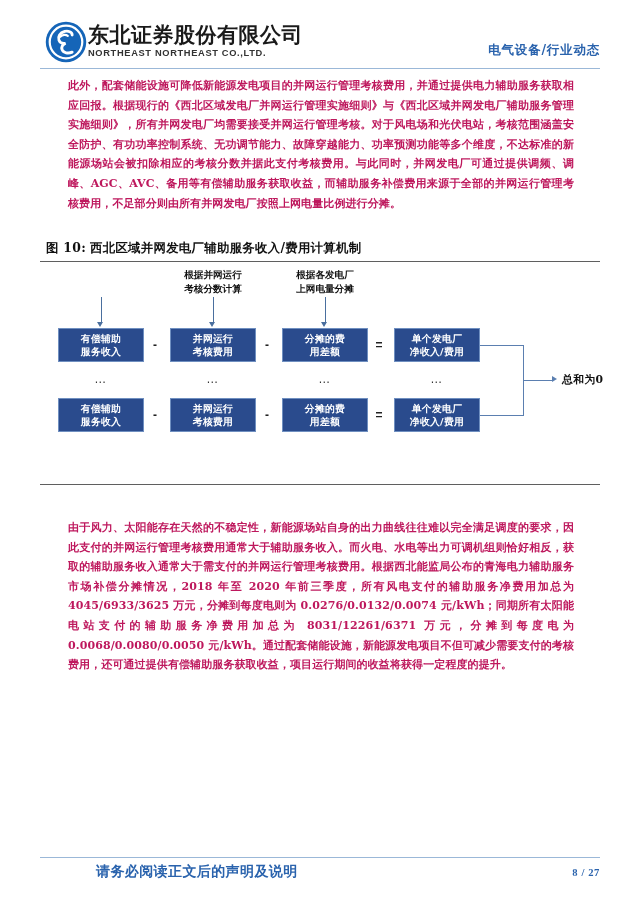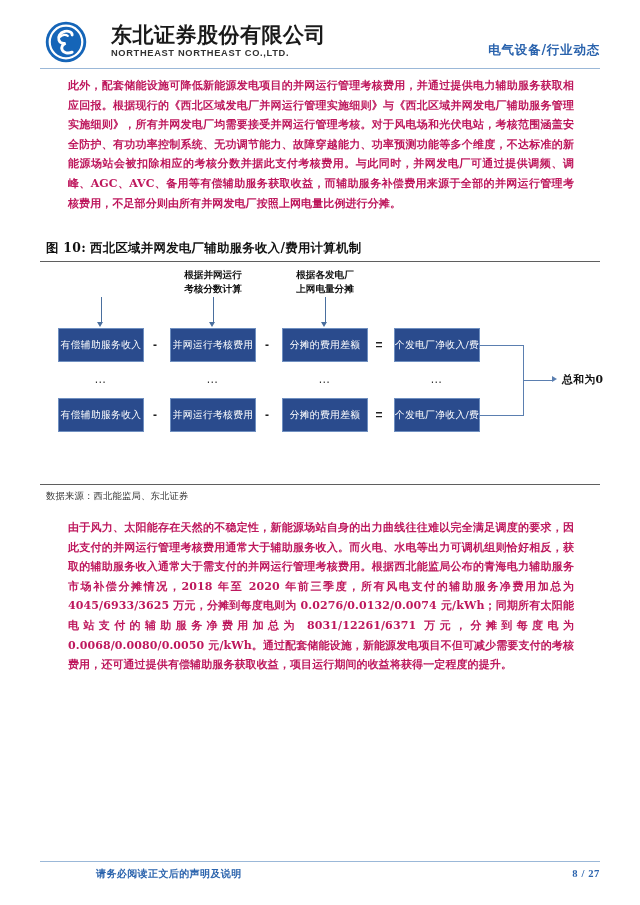--- a/index.html
+++ b/index.html
@@ -30,21 +30,21 @@
     top: 20px;
     display: flex;
     align-items: center;
   }
   .logo-mark {
     width: 44px;
     height: 44px;
     flex: 0 0 auto;
   }
   .logo-text {
-    margin-left: 23px;
+    margin-left: 0;
     line-height: 1;
   }
   .logo-cn {
     font-family: "DejaVu Sans", "Liberation Sans", sans-serif;
     font-size: 21px;
     font-weight: bold;
     letter-spacing: 0.5px;
     color: #1a1a1a;
     white-space: nowrap;
   }
@@ -165,27 +165,27 @@
     border-top: 5.5px solid #4a6f9e;
   }
   .nbox {
     position: absolute;
     width: 86px;
     height: 34px;
     background: #2a4b8d;
     border: 1.1px solid #6f8fc0;
     box-sizing: border-box;
     display: flex;
-    flex-direction: row;
+    flex-direction: column;
     align-items: center;
     justify-content: center;
     color: #ffffff;
     font-family: "DejaVu Serif", "Liberation Serif", serif;
     font-size: 9.8px;
-    font-weight: normal;
+    font-weight: bold;
     line-height: 13.2px;
     letter-spacing: 0.3px;
   }
   .nbox span { display: block; white-space: nowrap; }
   .op {
     position: absolute;
     width: 18px;
     text-align: center;
     font-family: "Liberation Sans", sans-serif;
     font-size: 12px;
@@ -237,21 +237,21 @@
     border-top: 1.3px solid #9bb8d8;
   }
   .footer-row {
     display: flex;
     justify-content: space-between;
     align-items: baseline;
     padding-top: 5px;
   }
   .footer-note {
     font-family: "DejaVu Serif", "Liberation Serif", serif;
-    font-size: 10px;
+    font-size: 14px;
     font-weight: bold;
     color: #2a63ad;
     letter-spacing: 0.4px;
     padding-left: 56px;
   }
   .footer-page {
     font-family: "Liberation Serif", serif;
     font-size: 10.6px;
     font-weight: bold;
     color: #2a63ad;
@@ -348,21 +348,20 @@
 
     <div class="brk" style="left:440px; top:82.5px;  width:44px;  height:1.2px;"></div>
     <div class="brk" style="left:440px; top:152.5px; width:44px;  height:1.2px;"></div>
     <div class="brk" style="left:483px; top:82.5px;  width:1.2px; height:71px;"></div>
     <div class="brk" style="left:484px; top:117.5px; width:29px;  height:1.2px;"></div>
     <div class="sum-arrowhead" style="left:512px; top:114px;"></div>
     <div class="sum-label" style="left:522px; top:111px;">总和为0</div>
   </div>
 
   <div class="figure-rule-bottom"></div>
-  <div class="figure-source">数据来源：西北能监局、东北证券</div>
 </div>
 
 <div class="body-para" id="para-bottom">由于风力、太阳能存在天然的不稳定性，新能源场站自身的出力曲线往往难以完全满足调度的要求，因此支付的并网运行管理考核费用通常大于辅助服务收入。而火电、水电等出力可调机组则恰好相反，获取的辅助服务收入通常大于需支付的并网运行管理考核费用。根据西北能监局公布的青海电力辅助服务市场补偿分摊情况，2018 年至 2020 年前三季度，所有风电支付的辅助服务净费用加总为 4045/6933/3625 万元，分摊到每度电则为 0.0276/0.0132/0.0074 元/kWh；同期所有太阳能电站支付的辅助服务净费用加总为 8031/12261/6371 万元，分摊到每度电为 0.0068/0.0080/0.0050 元/kWh。通过配套储能设施，新能源发电项目不但可减少需要支付的考核费用，还可通过提供有偿辅助服务获取收益，项目运行期间的收益将获得一定程度的提升。</div>
 
 <div class="page-footer">
   <div class="footer-rule"></div>
   <div class="footer-row">
     <div class="footer-note">请务必阅读正文后的声明及说明</div>
     <div class="footer-page">8 / 27</div>
   </div>

